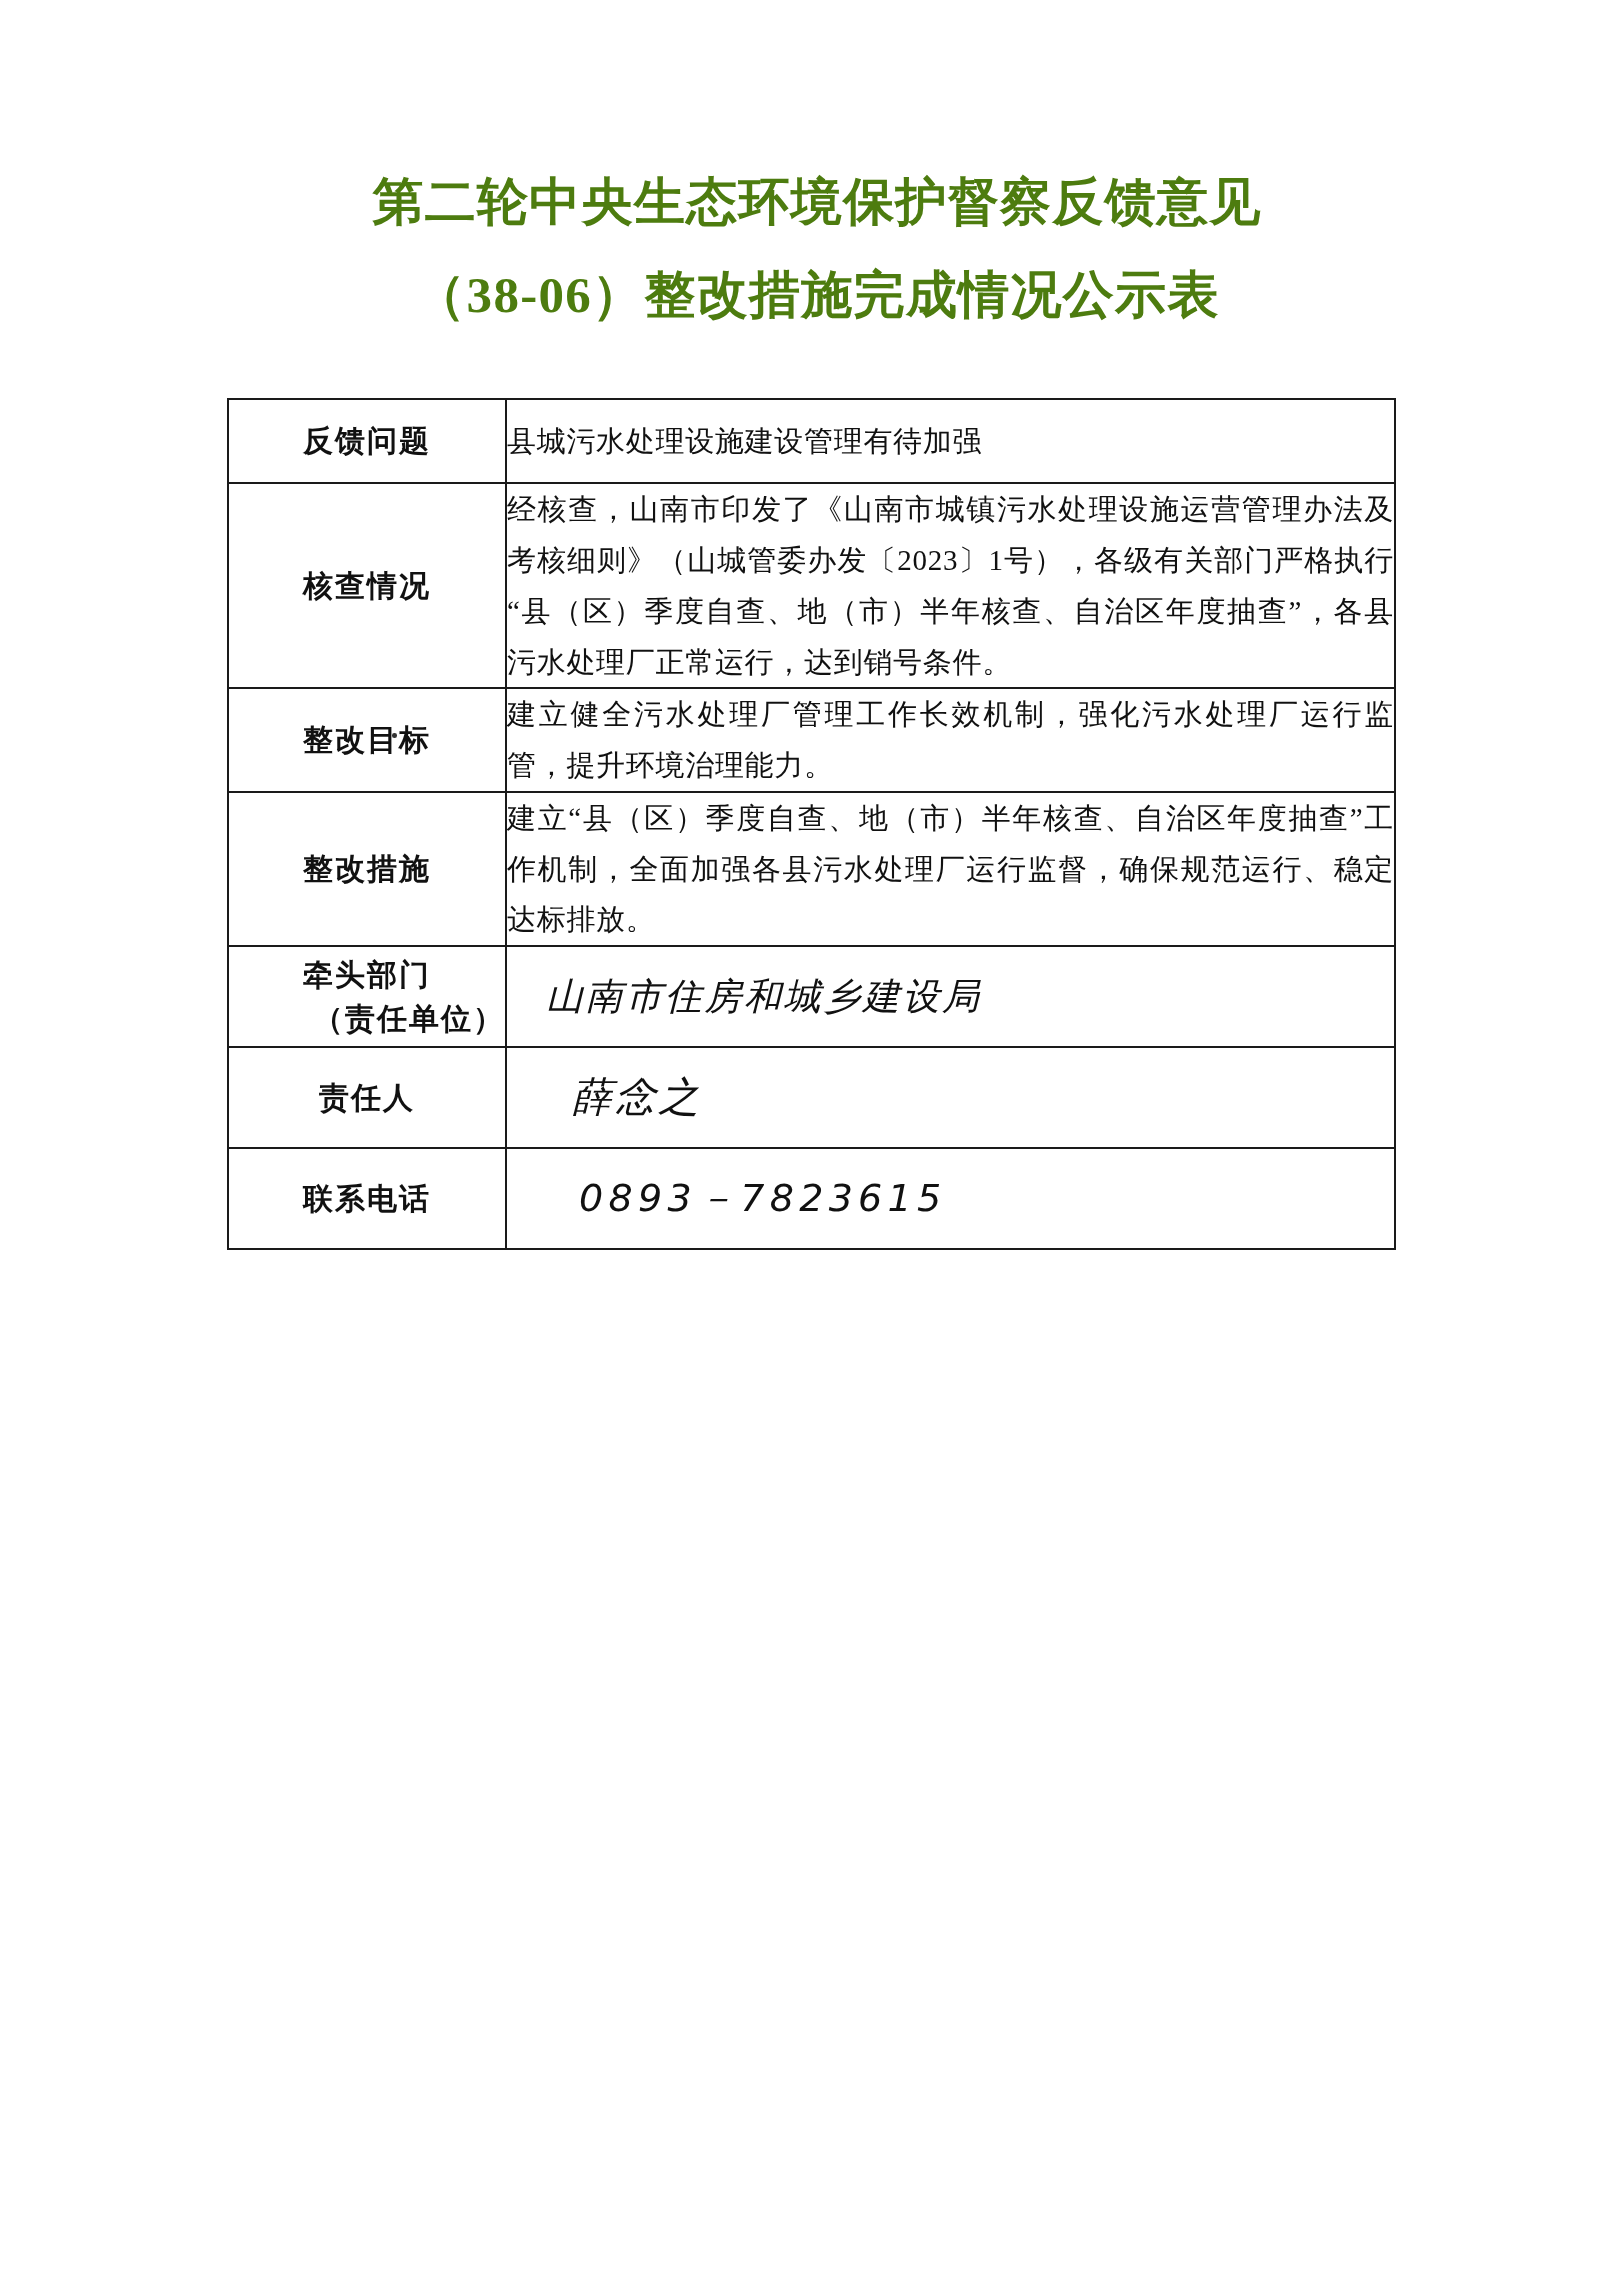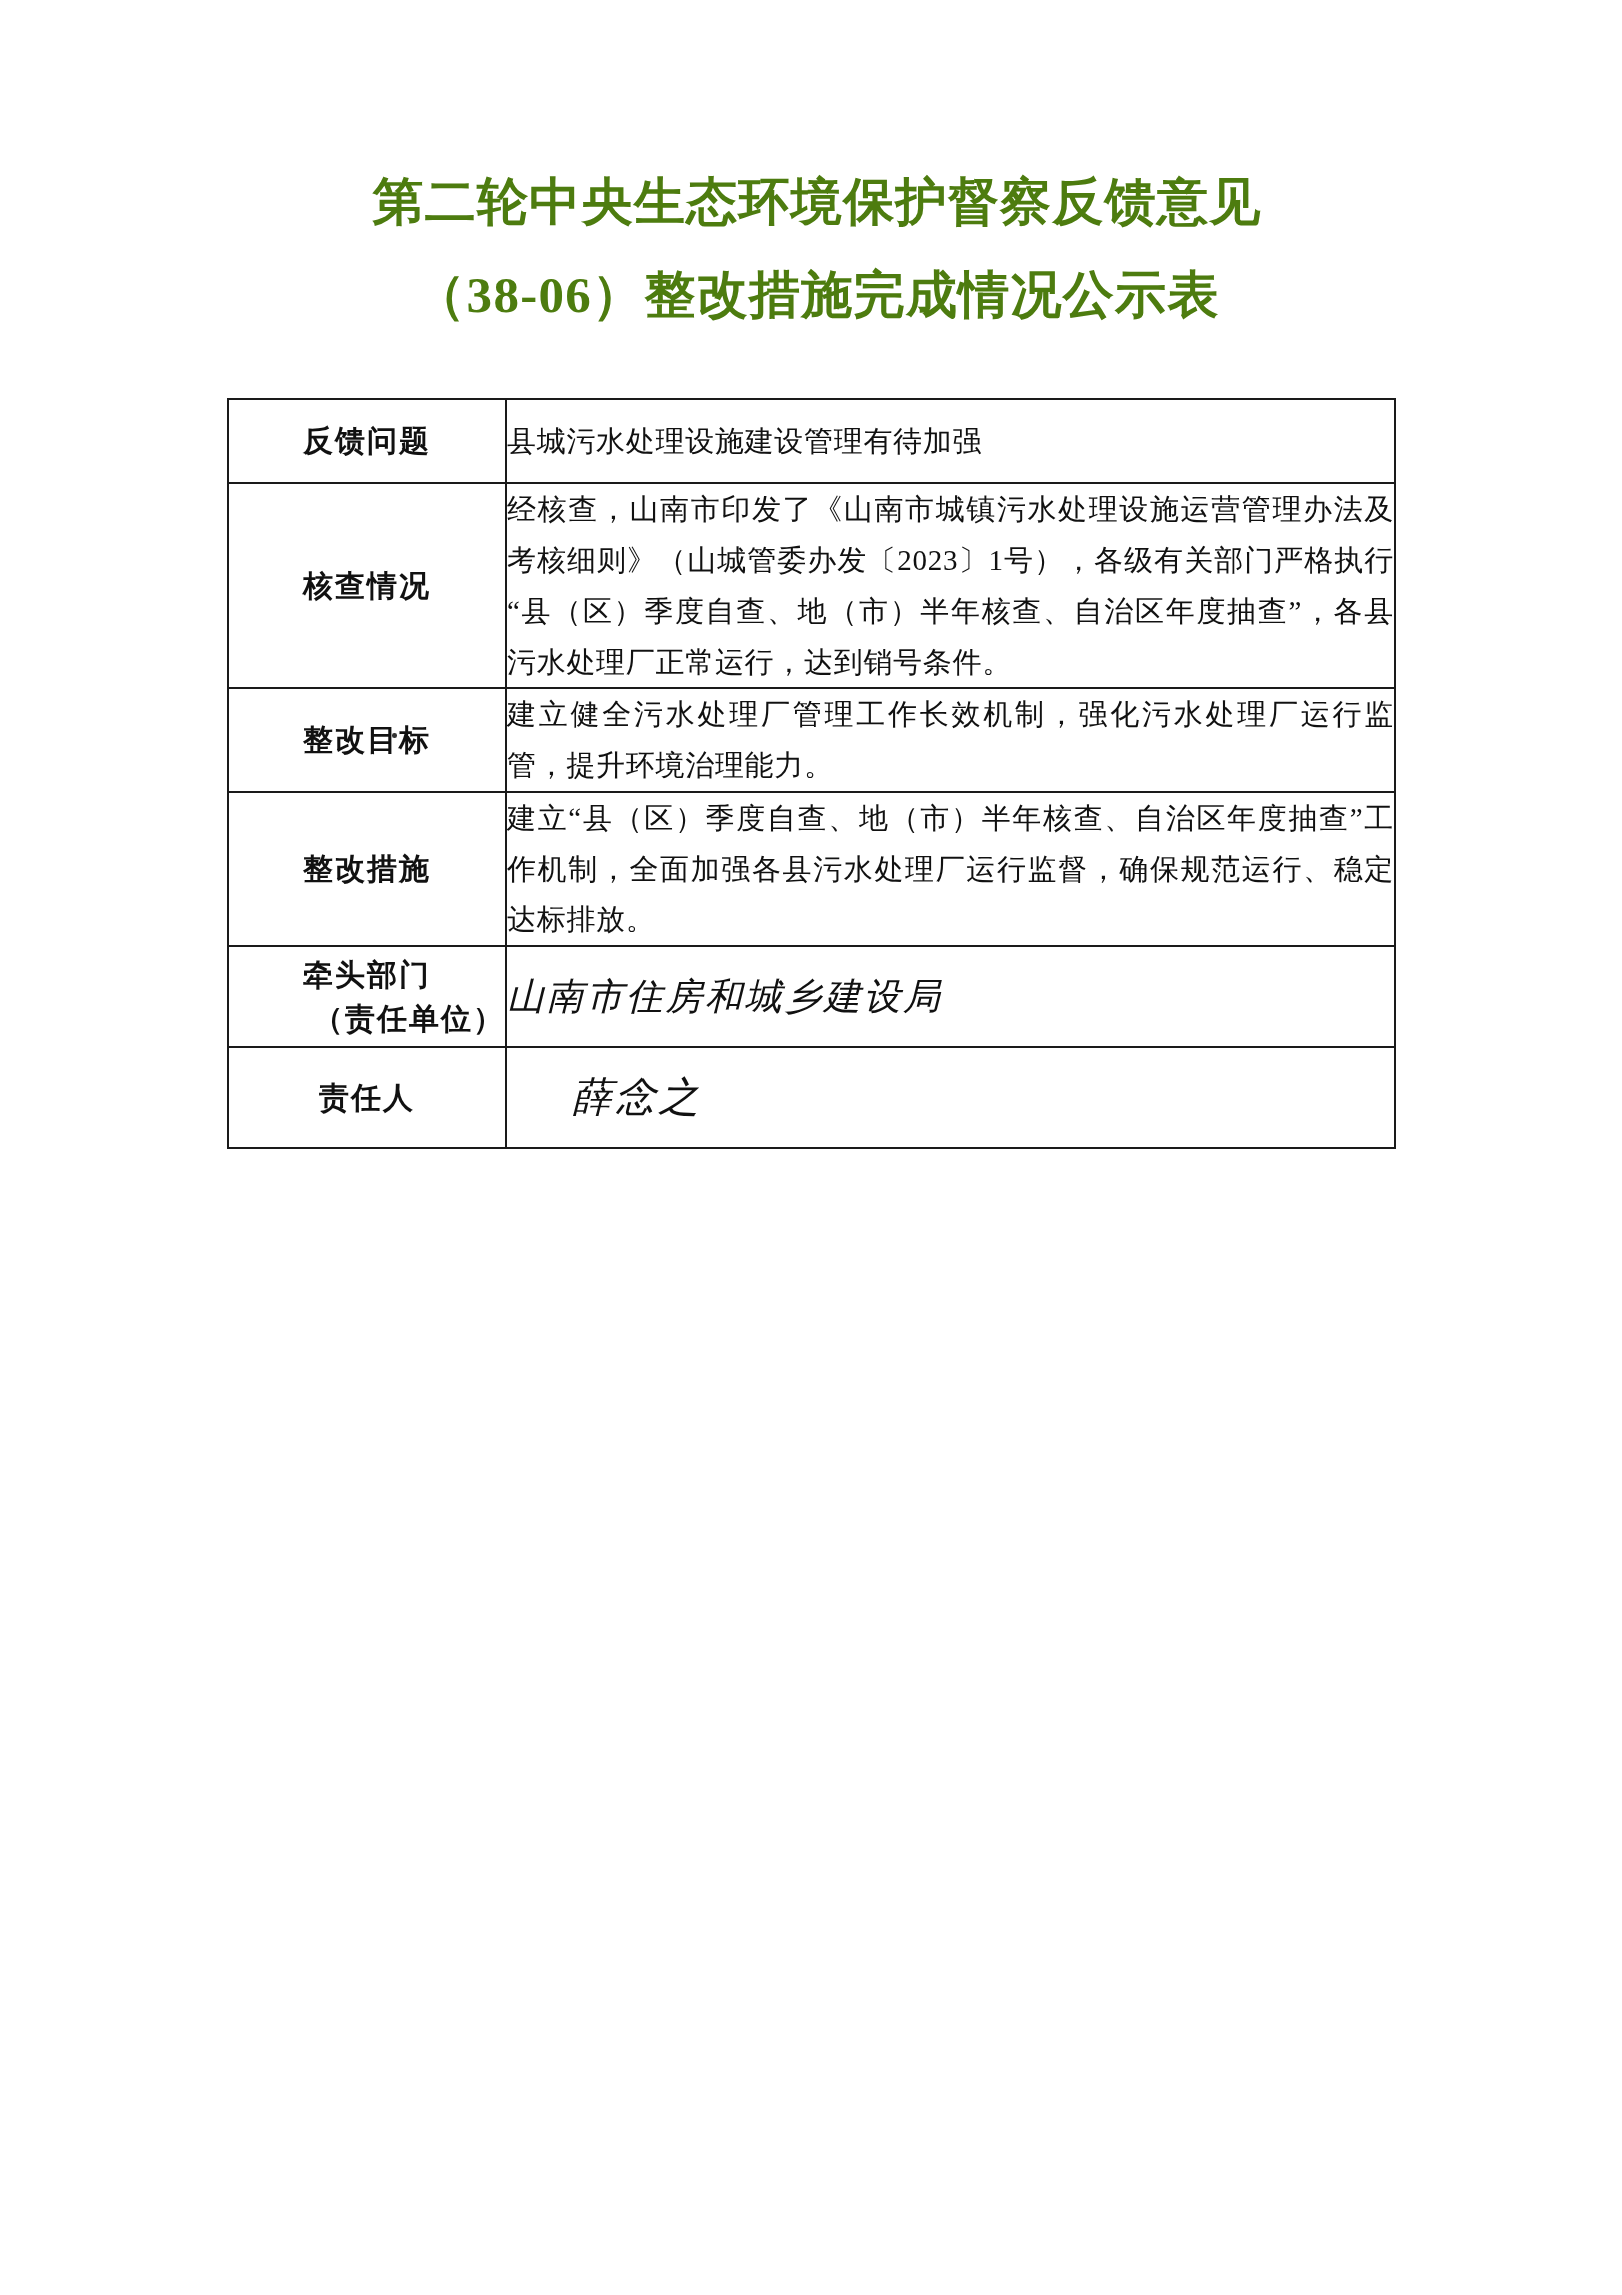--- a/index.html
+++ b/index.html
@@ -84,20 +84,21 @@
     text-align: right;
   }
 
   
   .hand {
     font-family: "DejaVu Sans", sans-serif;
     font-size: 37px;
     color: #111;
     font-style: italic;
     letter-spacing: 2.6px;
+    padding-left: 39px;
     white-space: nowrap;
   }
   .hand-cell {
     padding: 12px 13px;
     height: 99px;
   }
   .hand.phone {
     font-size: 38px;
     letter-spacing: 5.3px;
     padding-left: 72px;
@@ -172,20 +173,28 @@
 
         <tr>
           <td class="label">
             <span>责任人</span>
           </td>
           <td class="hand-cell">
             <div class="hand signature">薛念之</div>
           </td>
         </tr>
 
+        <tr>
+          <td class="label">
+            <span>联系电话</span>
+          </td>
+          <td class="hand-cell">
+            <div class="hand phone">0893－7823615</div>
+          </td>
+        </tr>
 
       </tbody>
     </table>
   </div>
 
   <div class="stray-dot"></div>
 
 </div>
 
 

